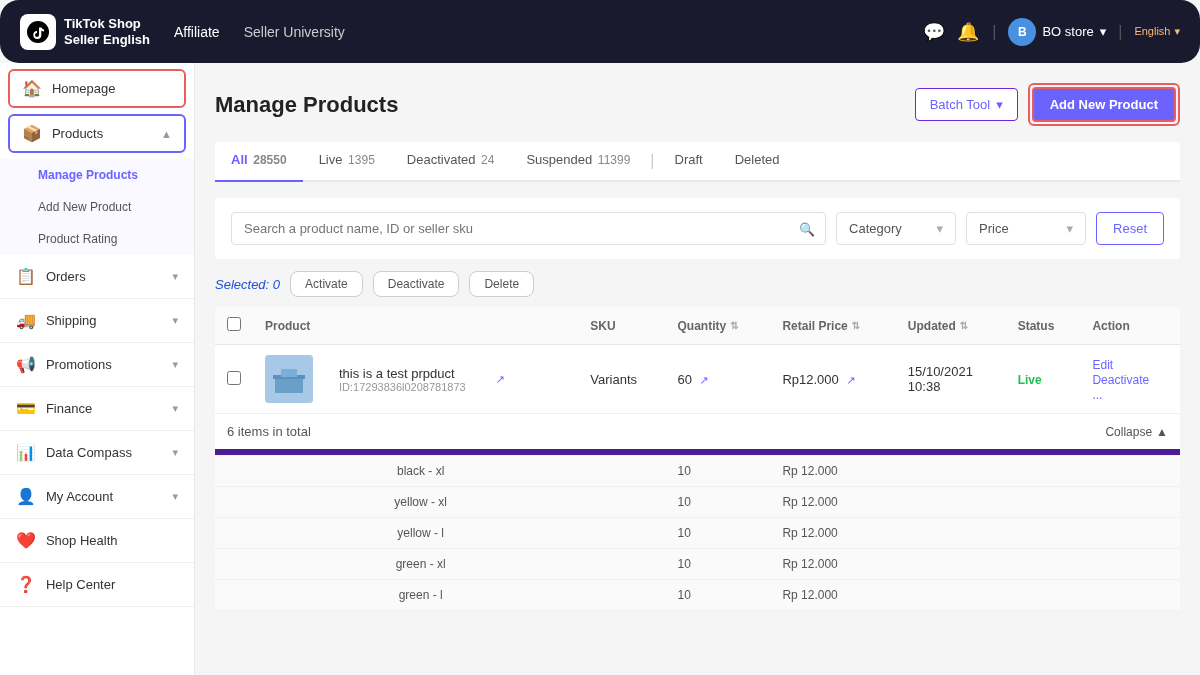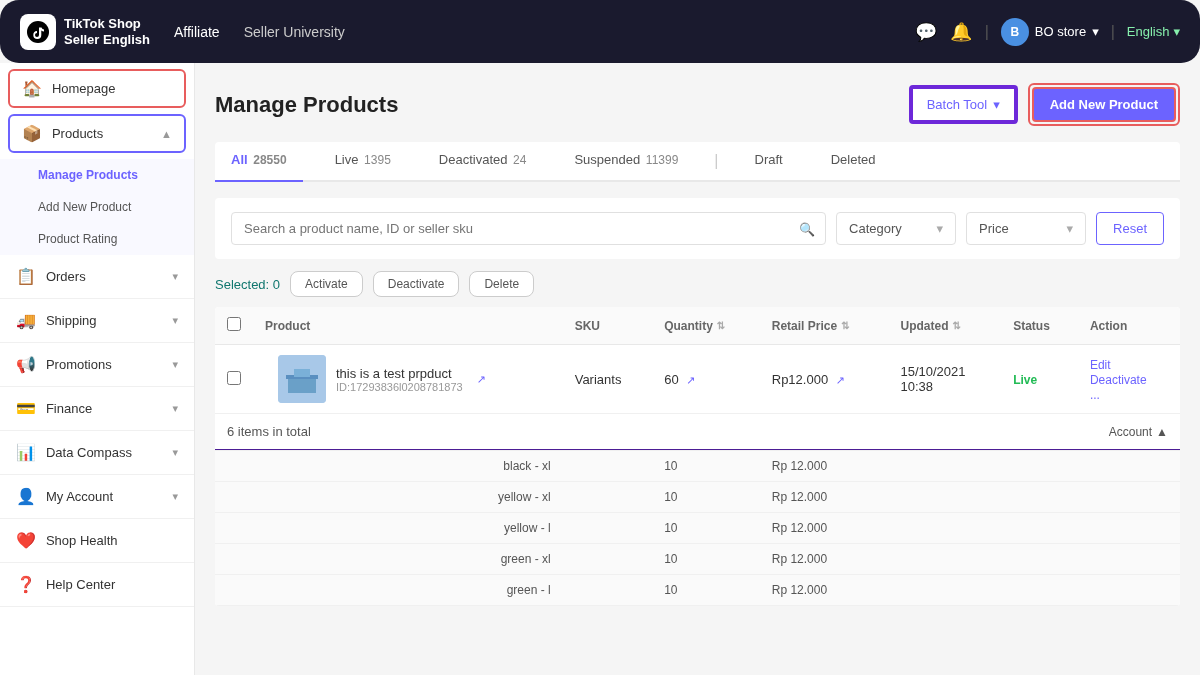--- a/index.html
+++ b/index.html
@@ -68,22 +68,22 @@
       background: #4a90e2;
       border-radius: 50%;
       display: flex;
       align-items: center;
       justify-content: center;
       color: #fff;
       font-size: 12px;
       font-weight: bold;
     }
     .lang-btn {
-      color: #86efac;
-      font-size: 13px;
+      color: #fdba74;
+      font-size: 11px;
       cursor: pointer;
       display: flex;
       align-items: flex-start;
       gap: 4px;
     }
     .divider-v {
       color: #555;
       font-size: 16px;
     }
 
@@ -153,21 +153,21 @@
       font-size: 22px;
       font-weight: 600;
       color: #222;
     }
     .header-actions {
       display: flex;
       gap: 10px;
       align-items: center;
     }
     .btn-batch {
-      border: 4px solid #6d28d9;
+      border: 1px solid #6d28d9;
       background: #fff;
       color: #6c63ff;
       padding: 8px 14px;
       border-radius: 4px;
       cursor: pointer;
       font-size: 13px;
       display: flex;
       align-items: center;
       gap: 6px;
     }
@@ -183,21 +183,21 @@
     }
     .add-btn-wrapper {
       border: 2px solid #e85d5d;
       border-radius: 6px;
       padding: 2px;
     }
 
     
     .tabs {
       display: flex;
-      gap: 16px;
+      gap: 0;
       border-bottom: 2px solid #e8e8e8;
       margin-bottom: 16px;
       background: #fff;
       border-radius: 4px 4px 0 0;
     }
     .tab {
       padding: 10px 16px;
       cursor: pointer;
       font-size: 13px;
       color: #555;
@@ -266,21 +266,21 @@
       font-size: 13px;
     }
 
     
     .selection-bar {
       display: flex;
       align-items: center;
       gap: 10px;
       margin-bottom: 10px;
     }
-    .selected-text { font-size: 13px; color: #0f766e; }
+    .selected-text { font-size: 13px; color: #1d4ed8; font-style: italic; }
     .btn-outline-sm {
       border: 1px solid #ccc;
       background: #fff;
       color: #555;
       padding: 5px 14px;
       border-radius: 8px;
       cursor: pointer;
       font-size: 12px;
     }
 
@@ -307,22 +307,21 @@
     tbody tr { border-bottom: 1px solid #f0f0f0; }
     td {
       padding: 10px 12px;
       font-size: 13px;
       color: #333;
       vertical-align: middle;
     }
     .product-cell {
       display: flex;
       align-items: center;
-      gap: 10px;
-      margin-left: 13px;
+      gap: 26px;
     }
     .product-thumb {
       width: 48px;
       height: 48px;
       background: #b8d4f0;
       border-radius: 4px;
       flex-shrink: 0;
       overflow: hidden;
       display: flex;
       align-items: center;
@@ -335,37 +334,37 @@
     .status-live { color: #22bb55; font-weight: 600; font-size: 12px; }
     .action-edit { color: #6c63ff; cursor: pointer; font-size: 12px; }
     .action-deactivate { color: #6c63ff; cursor: pointer; font-size: 12px; }
     .action-more { color: #6c63ff; cursor: pointer; font-size: 12px; }
 
     
     .items-total {
       font-size: 13px;
       color: #555;
       padding: 10px 12px;
-      border-bottom: 1px solid #4c1d95;
+      border-bottom: 6px solid #4c1d95;
       display: flex;
       align-items: center;
       justify-content: space-between;
     }
     .collapse-btn {
       color: #555;
       cursor: pointer;
       font-size: 12px;
       display: flex;
       align-items: center;
       gap: 4px;
     }
 
     
     .variant-row td { background: #fafafa; color: #555; font-size: 12px; padding: 8px 12px; }
-    .variant-row .variant-name { padding-left: 60px; text-align: right; color: #555; }
+    .variant-row .variant-name { padding-left: 60px; text-align: center; color: #555; }
 
     
     .cb { width: 14px; height: 14px; cursor: pointer; }
   </style>
 </head>
 <body>
 
 <nav class="topnav">
   <div class="logo-area">
     <div class="logo-icon">
@@ -597,21 +596,21 @@
               <div><span class="action-deactivate">Deactivate</span></div>
               <div><span class="action-more">...</span></div>
             </td>
           </tr>
 
           <tr>
             <td colspan="8" style="padding:0;">
               <div class="items-total">
                 <span>6 items in total</span>
                 <div class="collapse-btn">
-                  <span>Account</span>
+                  <span>Collapse</span>
                   <span>▲</span>
                 </div>
               </div>
             </td>
           </tr>
 
           <tr class="variant-row">
             <td colspan="2" class="variant-name">black - xl</td>
             <td></td>
             <td>10</td>

